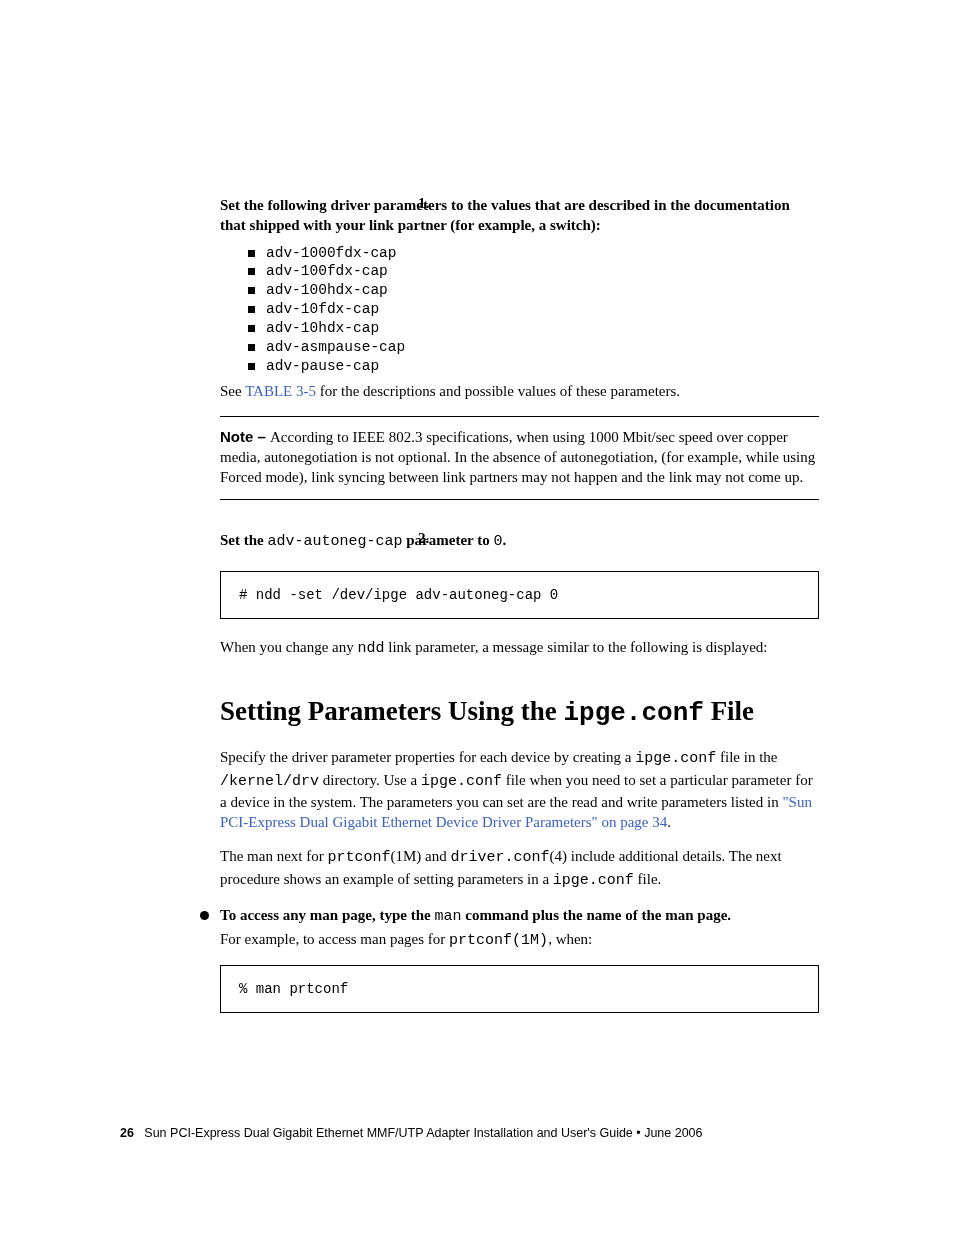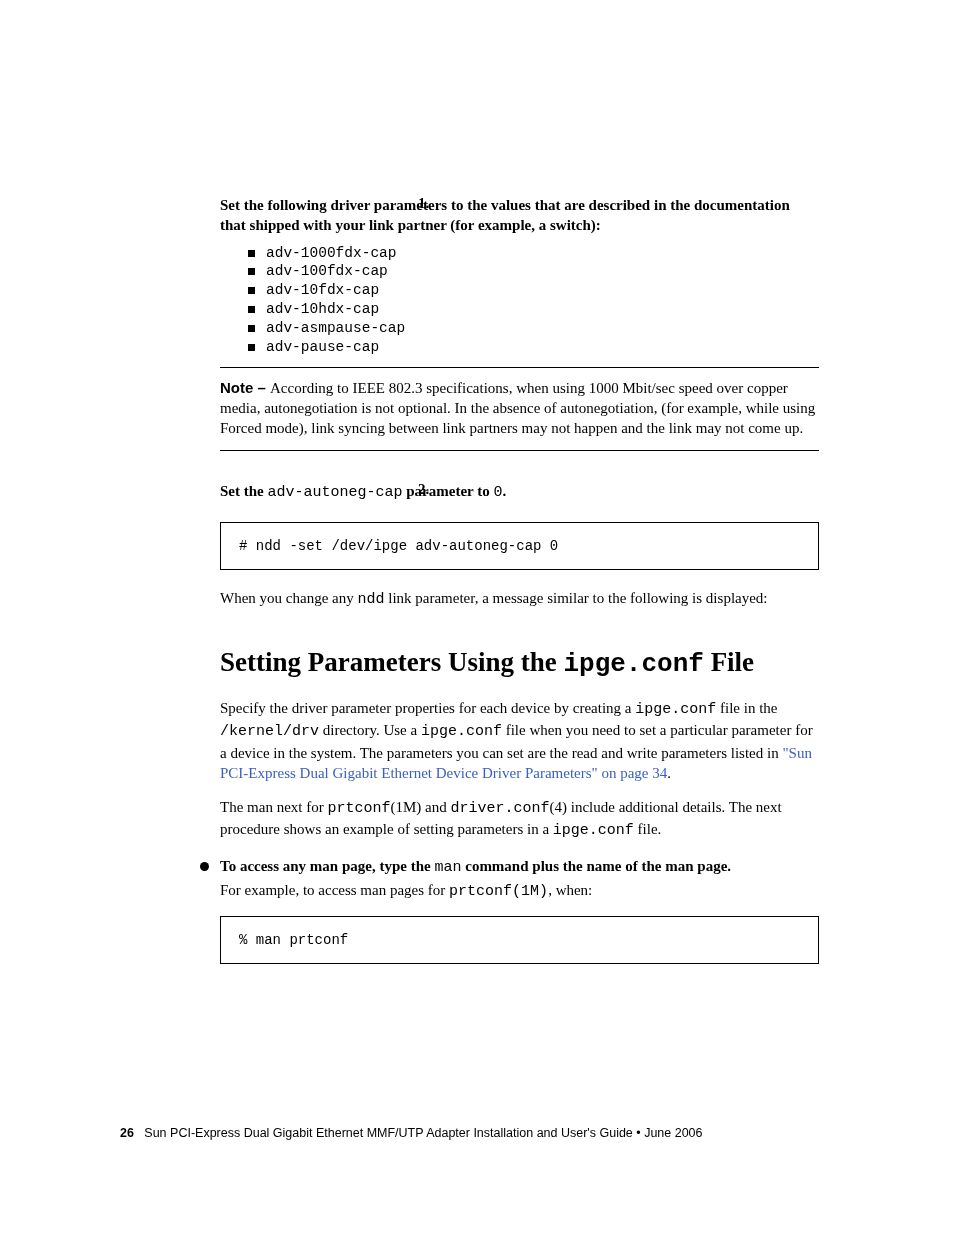--- a/index.html
+++ b/index.html
@@ -130,25 +130,29 @@
 <body>
 
 <div class="page">
 
   <div style="position:relative;">
     <span class="num-label" style="top:0;">1.</span>
     <div class="step-text">Set the following driver parameters to the values that are described in the documentation that shipped with your link partner (for example, a switch):</div>
     <div class="bullet-list">
       <div class="bullet-item">adv-1000fdx-cap</div>
       <div class="bullet-item">adv-100fdx-cap</div>
+      <div class="bullet-item">adv-100hdx-cap</div>
       <div class="bullet-item">adv-10fdx-cap</div>
       <div class="bullet-item">adv-10hdx-cap</div>
       <div class="bullet-item">adv-asmpause-cap</div>
       <div class="bullet-item">adv-pause-cap</div>
     </div>
+    <div class="body-text">
+      <span>See </span><span class="link">TABLE 3-5</span><span> for the descriptions and possible values of these parameters.</span>
+    </div>
   </div>
 
   <div class="note-box">
     <span class="note-label">Note – </span><span>According to IEEE 802.3 specifications, when using 1000 Mbit/sec speed over copper media, autonegotiation is not optional. In the absence of autonegotiation, (for example, while using Forced mode), link syncing between link partners may not happen and the link may not come up.</span>
   </div>
 
   <div class="step2">
     <span class="num-label" style="top:0;">2.</span>
     <div class="step-text">
       <span>Set the </span><span class="mono" style="font-weight:normal;">adv-autoneg-cap</span><span> parameter to </span><span class="mono" style="font-weight:normal;">0</span><span>.</span>

